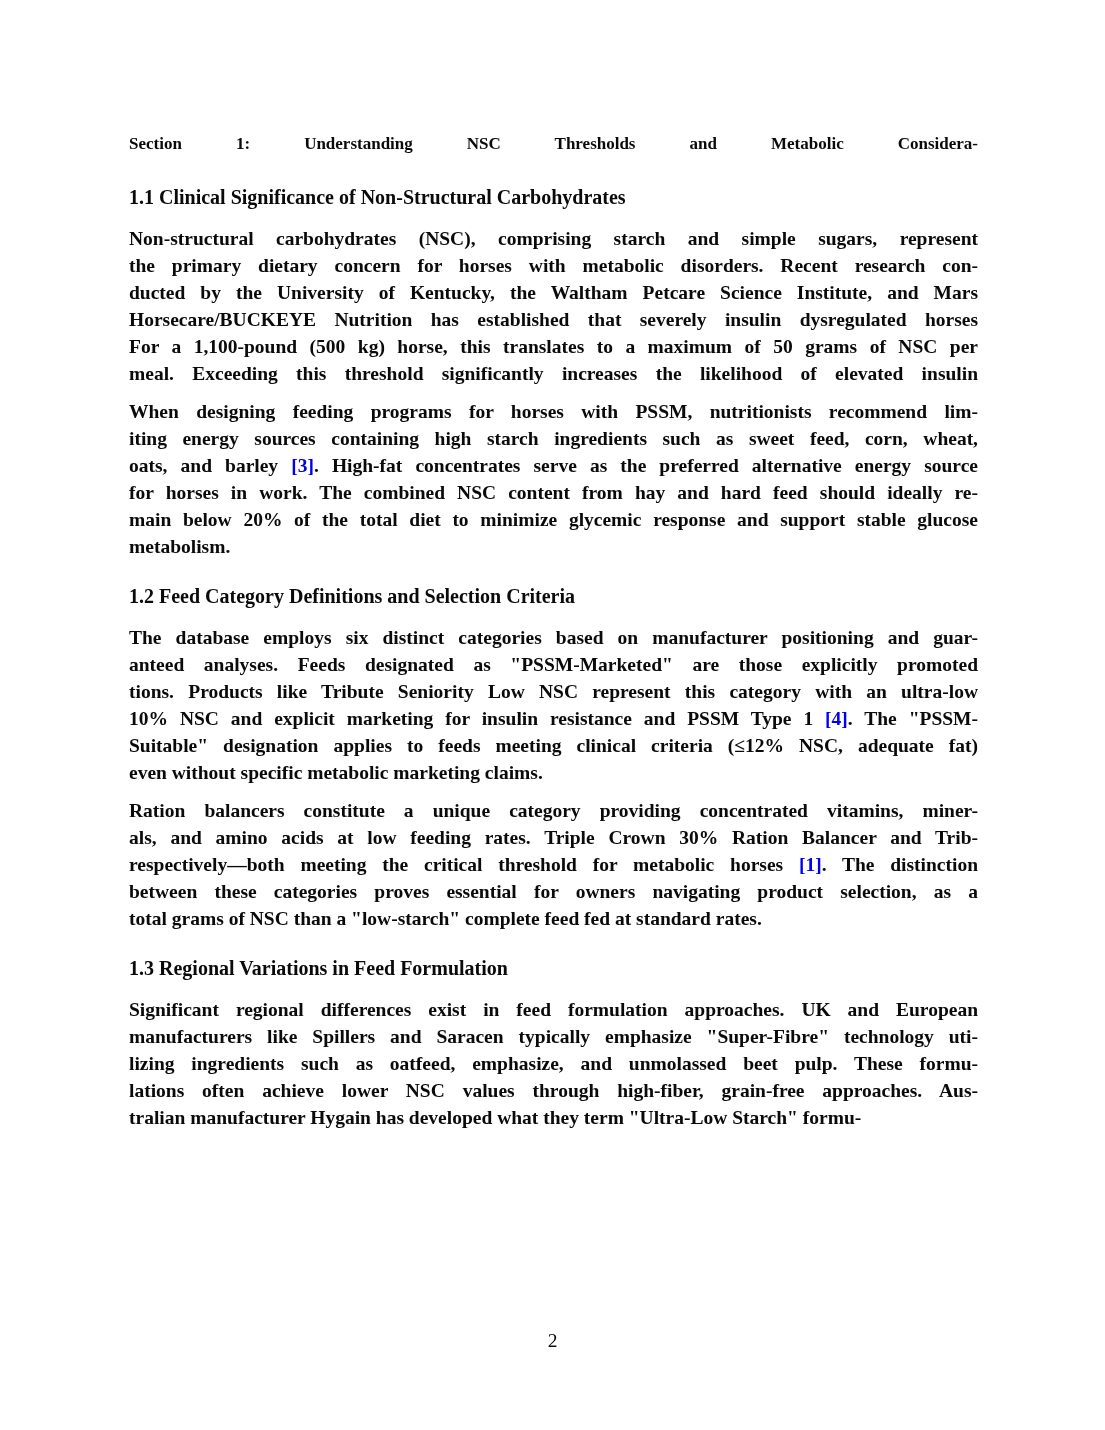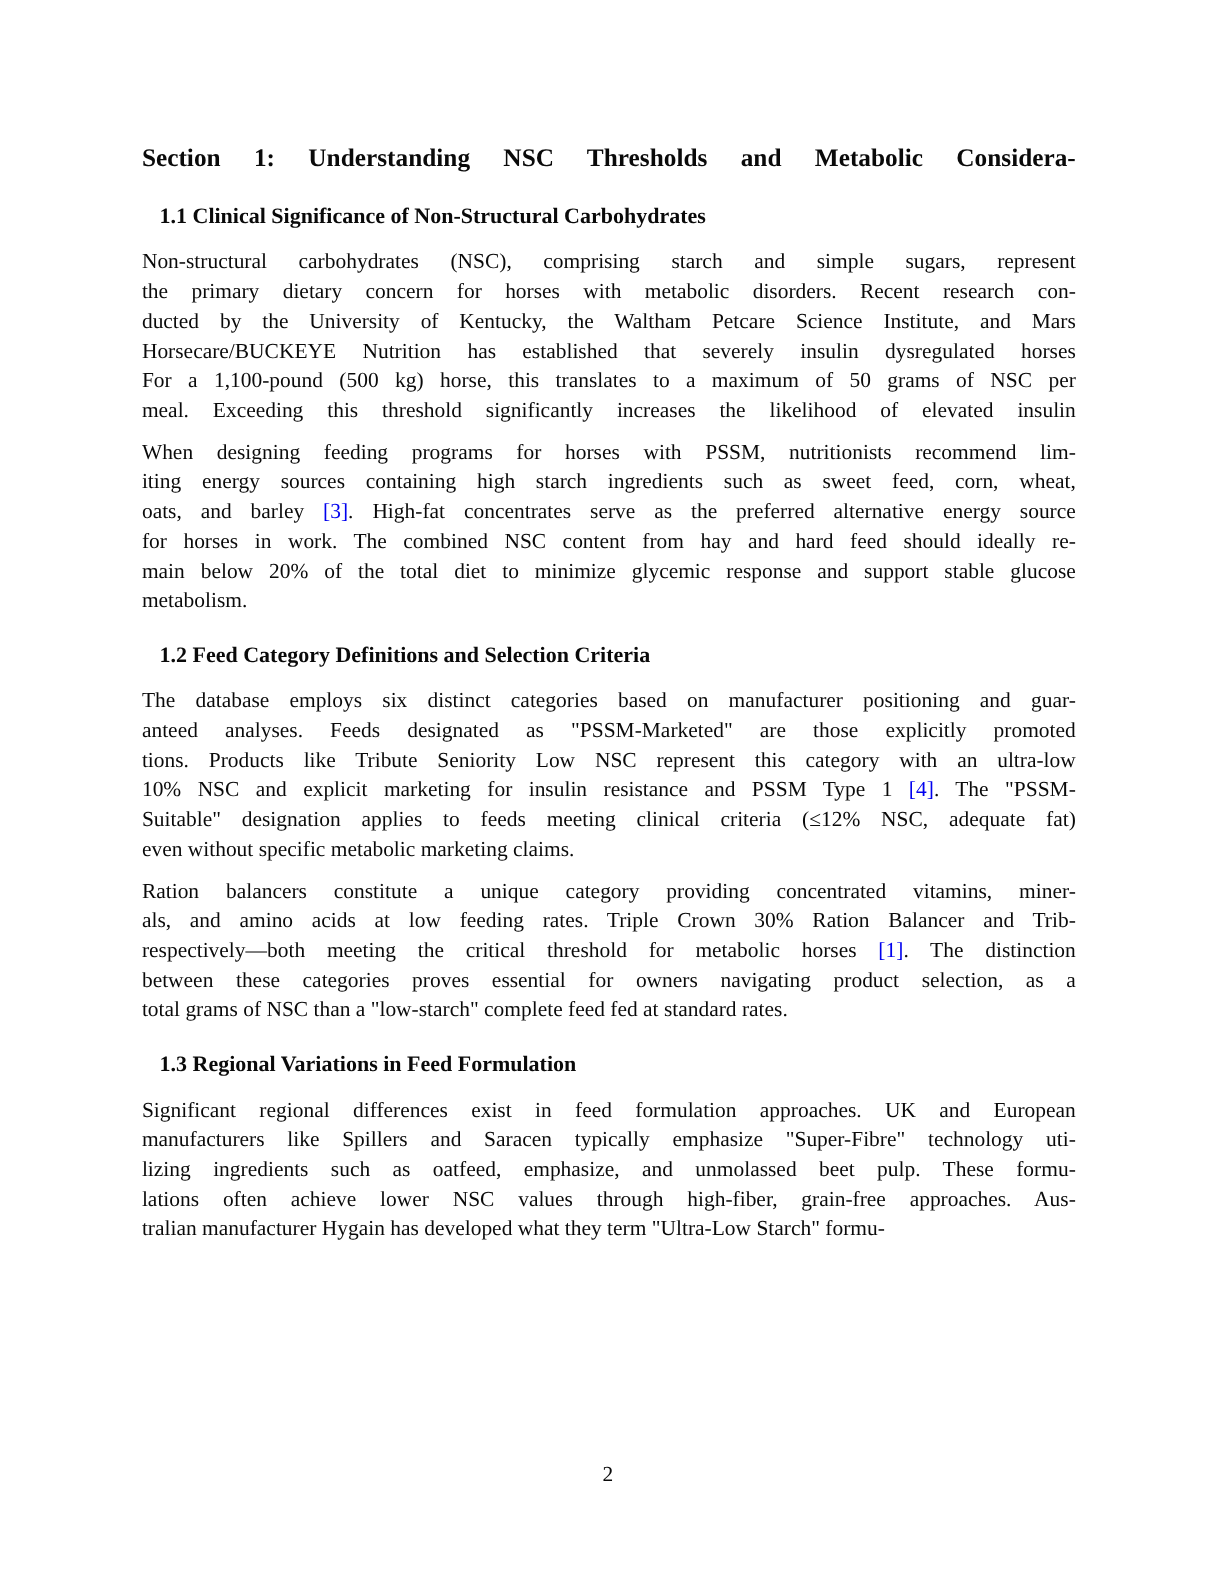--- a/index.html
+++ b/index.html
@@ -16,47 +16,48 @@
     font-family: "Liberation Serif", "DejaVu Serif", serif;
     color: #0a0a0a;
   }
   .content {
     position: absolute;
     left: 129px;
     top: 118px;
     width: 849px;
   }
   .section-heading {
-    font-size: 23px;
+    font-size: 17px;
     font-weight: bold;
     line-height: 34px;
     margin: 9px 0 15px 0;
   }
   .section-heading .hline {
     text-align: justify;
     text-align-last: justify;
   }
   .section-heading .hline.last {
     text-align-last: left;
   }
   .subsection-heading {
     font-size: 20px;
     font-weight: bold;
     line-height: 27px;
-    margin: 23px 0 14px 16px;
+    margin: 23px 0 14px 0;
   }
   .para {
     font-size: 19.5px;
     line-height: 27px;
     margin: 0 0 11px 0;
   }
   .para .line {
     text-align: justify;
     text-align-last: justify;
     white-space: normal;
+    font-weight: bold;
   }
   .para .line.last {
     text-align-last: left;
   }
   .cite {
     color: #0000EE;
   }
   .pagenum {
     position: absolute;
     left: 0;

